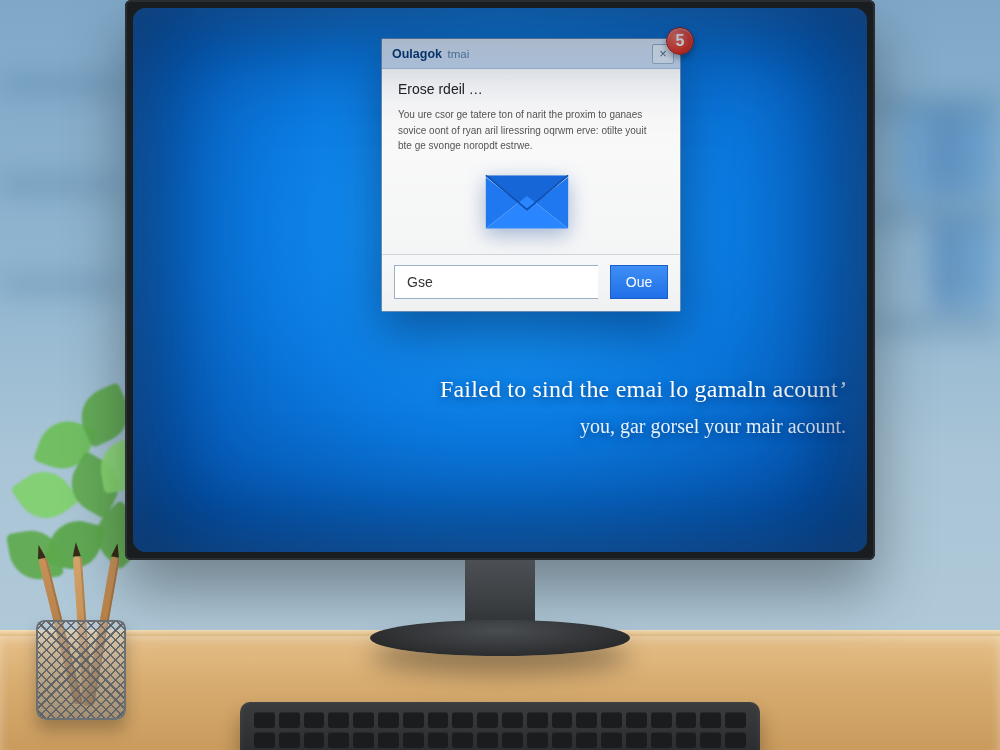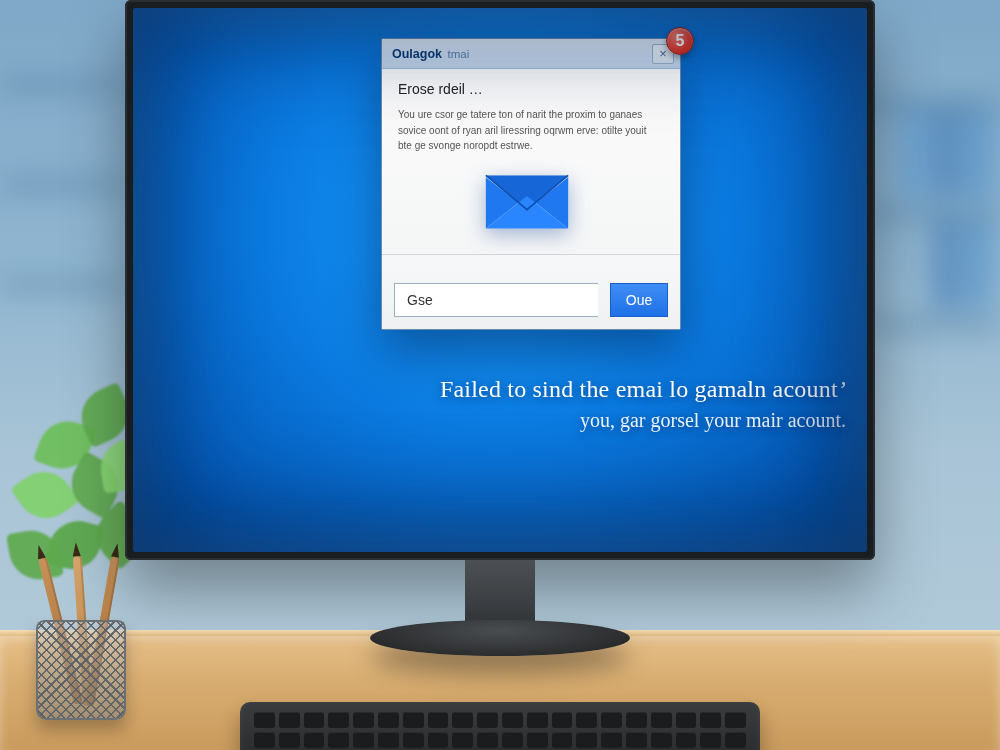--- a/index.html
+++ b/index.html
@@ -49,21 +49,21 @@
       left: 125px; top: 0px;
       width: 750px; height: 560px;
       background: #1a1d20;
       border-radius: 6px;
       box-shadow: 0 30px 60px rgba(0,0,0,0.35), inset 0 0 0 2px #2a2e32;
       padding: 8px;
     }
     .screen {
       position: relative;
       width: 100%; height: 100%;
-      border-radius: 3px;
+      border-radius: 13px;
       background: radial-gradient(ellipse at 50% 40%, #19a0ff 0%, #0b7ae0 45%, #0559b6 80%, #034a9a 100%);
       overflow: hidden;
       box-shadow: inset 0 0 60px rgba(255,255,255,0.15);
     }
     
     .screen::after{
       content:""; position:absolute; inset:0; pointer-events:none;
       box-shadow: inset 0 0 90px 30px rgba(0,30,70,0.55);
     }
 
@@ -201,21 +201,21 @@
     }
     .mail-icon-wrap{
       display:flex; justify-content:center; padding:18px 0 14px 0;
     }
     .mail-icon{
       width:86px; height:60px; position:relative;
       filter: drop-shadow(0 6px 10px rgba(10,60,140,0.35));
     }
     .dlg-bottom{
       border-top:1px solid #d0d5da;
-      padding:28px 12px 12px 12px;
+      padding:10px 12px 12px 12px;
       display:flex; gap:12px;
       background:linear-gradient(180deg,#f7f8f9,#eef0f2);
     }
     .field{
       flex:1; height:34px; border:1px solid #9bb0c6; border-right:none;
       background:#fff; padding:0 12px; font-size:14px; color:#333;
       display:flex; align-items:center;
     }
     .okbtn{
       width:58px; height:34px;
@@ -232,21 +232,21 @@
       text-align:right; color:#fff;
       text-shadow: 0 2px 8px rgba(0,30,80,0.6);
       padding: 0 21px;
     }
     .caption .line1{
       font-size:24px; font-weight:300; letter-spacing:0.2px;
       font-family: Georgia, "Segoe UI", serif;
     }
     .caption .line1 .q{ font-style:italic; }
     .caption .line2{
-      margin-top:6px;
+      margin-top:12px;
       font-size:20px; font-weight:300;
       font-family: Georgia, "Segoe UI", serif;
       color:#eaf4ff;
     }
   </style>
 </head>
 <body>
 
 <div class="scene">
 

